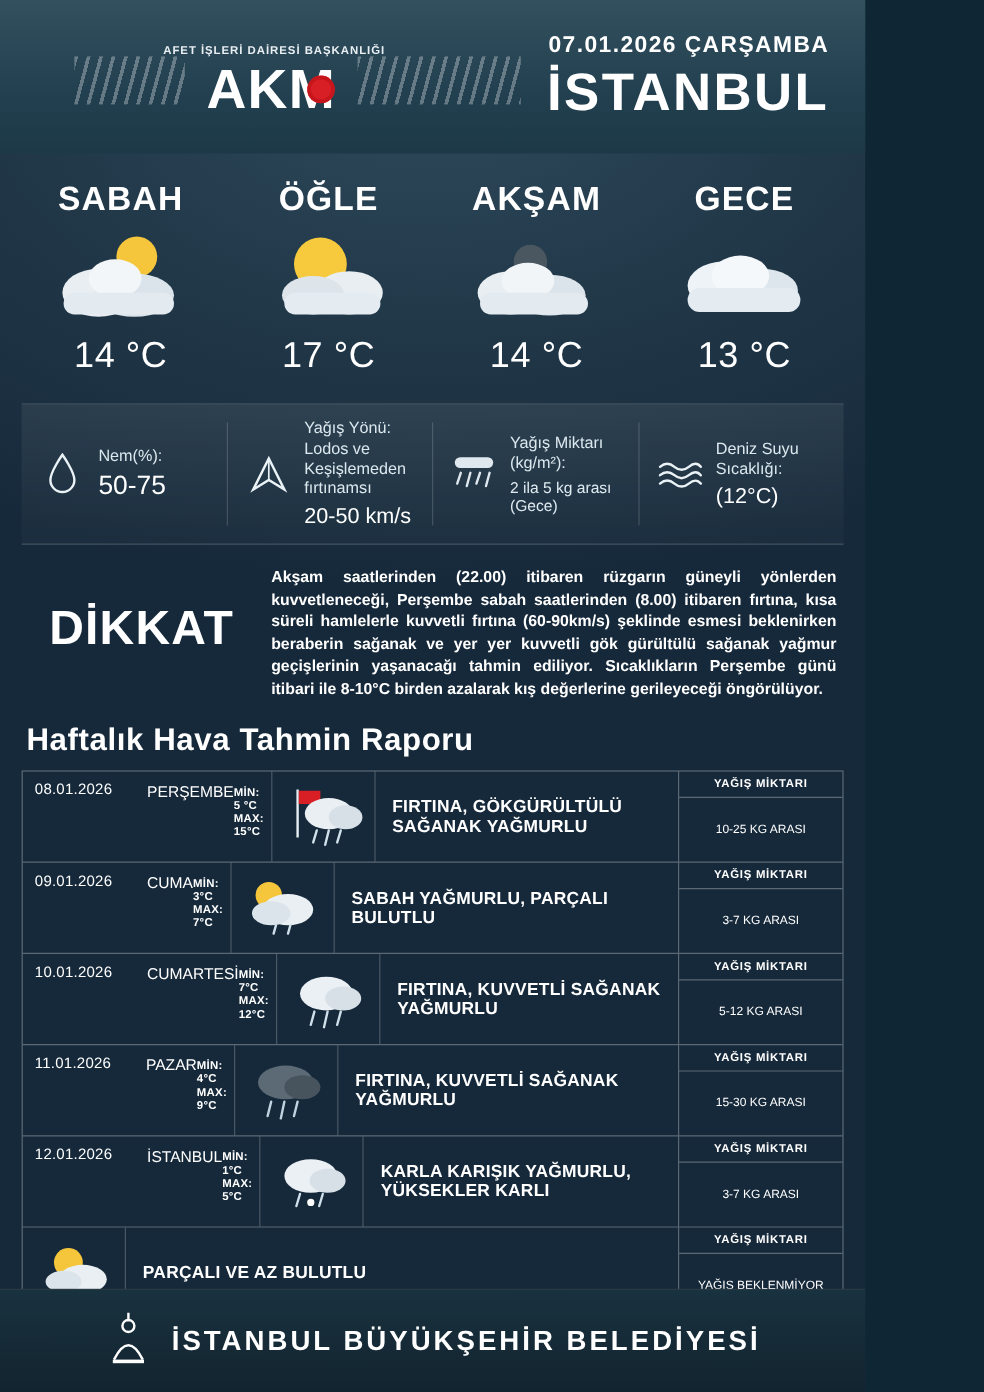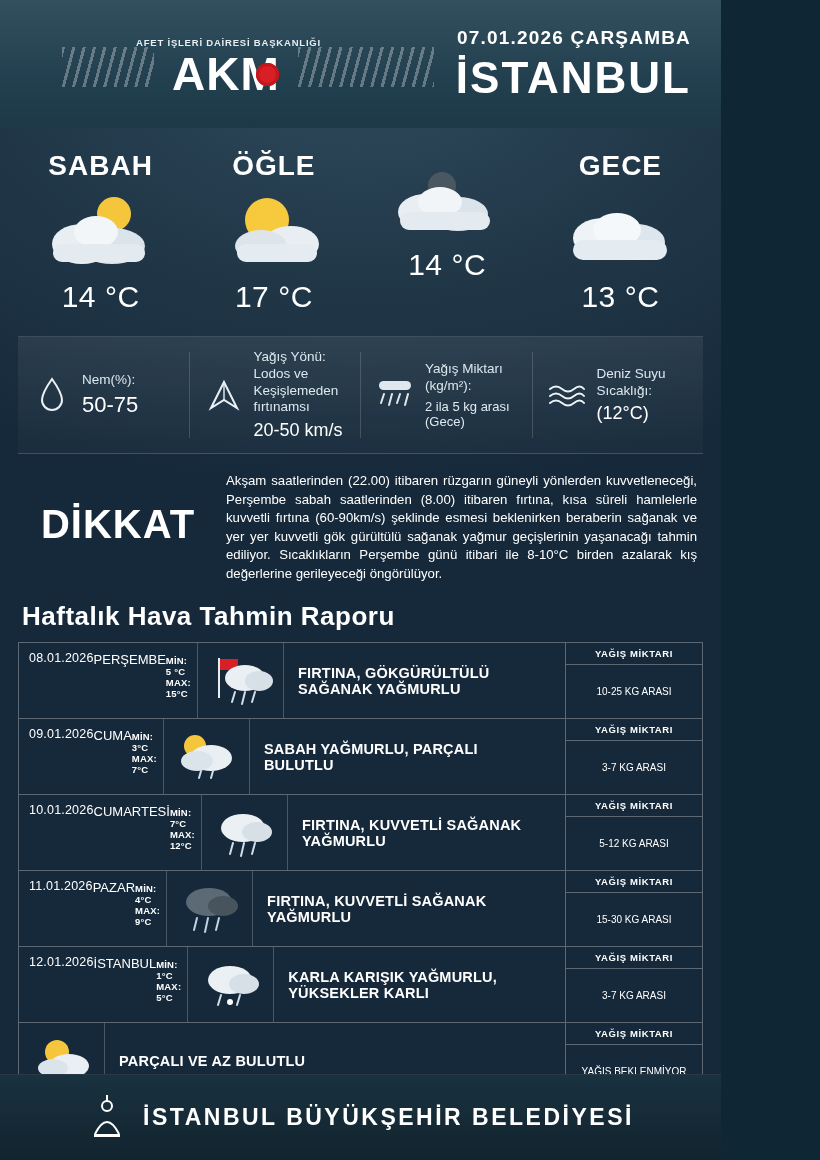--- a/index.html
+++ b/index.html
@@ -97,42 +97,42 @@
     display:flex; align-items: flex-start; gap: 8px;
     padding: 18px 18px 6px 18px;
   }
   .dikkat-title {
     flex: 0 0 200px;
     color:#ffffff; font-size: 40px; font-weight: 800; letter-spacing: 1px;
     padding-top: 30px; text-align:center;
   }
   .dikkat-body {
     flex: 1; color:#ffffff; font-size: 13.2px; line-height: 18.5px;
-    text-align: justify; font-weight: 400; padding-right: 6px;
+    text-align: justify; font-weight: 700; padding-right: 6px;
   }
 
   
   .weekly-title {
     color:#ffffff; font-size: 26px; font-weight: 800; letter-spacing: .5px;
     padding: 12px 0 10px 22px;
   }
   .table { margin: 0 18px; border: 1px solid rgba(255,255,255,.30); }
   .trow {
     display: flex; align-items: stretch;
     border-bottom: 1px solid rgba(255,255,255,.30);
     min-height: 70px;
   }
   .trow:last-child { border-bottom: none; }
   .c-date {
     flex: 0 0 118px; padding: 8px 6px 6px 10px; color:#ffffff;
     display:flex; flex-direction:row; justify-content:center;
     border-right: 1px solid rgba(255,255,255,.22);
   }
   .d-date { font-size: 12.5px; font-weight: 400; letter-spacing: .2px; }
-  .d-day  { font-size: 13px; font-weight: 400; margin-top: 1px; }
+  .d-day  { font-size: 13px; font-weight: 400; margin-top: 1px; margin-left: 29px; }
   .d-mm   { font-size: 9.5px; font-weight: 700; margin-top: 4px; letter-spacing: .2px; }
   .c-icon {
     flex: 0 0 86px; display:flex; align-items:center; justify-content:center;
     border-right: 1px solid rgba(255,255,255,.22);
   }
   .c-desc {
     flex: 1; display:flex; align-items:center; padding: 12px 14px;
     color:#ffffff; font-size: 14.5px; font-weight: 700; letter-spacing: .2px;
     border-right: 1px solid rgba(255,255,255,.30);
   }
@@ -204,20 +204,21 @@
           <circle cx="58" cy="32" r="22" fill="#f7ca3d"></circle>
           <ellipse cx="82" cy="56" rx="28" ry="18" fill="#e8eef2"></ellipse>
           <ellipse cx="52" cy="58" rx="26" ry="16" fill="#dde5eb"></ellipse>
           <rect x="28" y="56" width="80" height="18" rx="9" fill="#e5ecf1"></rect>
         </svg>
       </div>
       <div class="dp-temp">17 °C</div>
     </div>
 
     <div class="daypart">
+      <div class="dp-title">AKŞAM</div>
       <div class="dp-icon">
         <svg width="130" height="88" viewBox="0 0 130 88">
           <circle cx="60" cy="30" r="14" fill="#4a5660"></circle>
           <ellipse cx="44" cy="56" rx="28" ry="18" fill="#e8eef2"></ellipse>
           <ellipse cx="76" cy="58" rx="30" ry="17" fill="#dbe4ea"></ellipse>
           <ellipse cx="58" cy="46" rx="22" ry="15" fill="#f1f5f8"></ellipse>
           <rect x="18" y="56" width="90" height="18" rx="9" fill="#e3eaf0"></rect>
         </svg>
       </div>
       <div class="dp-temp">14 °C</div>

